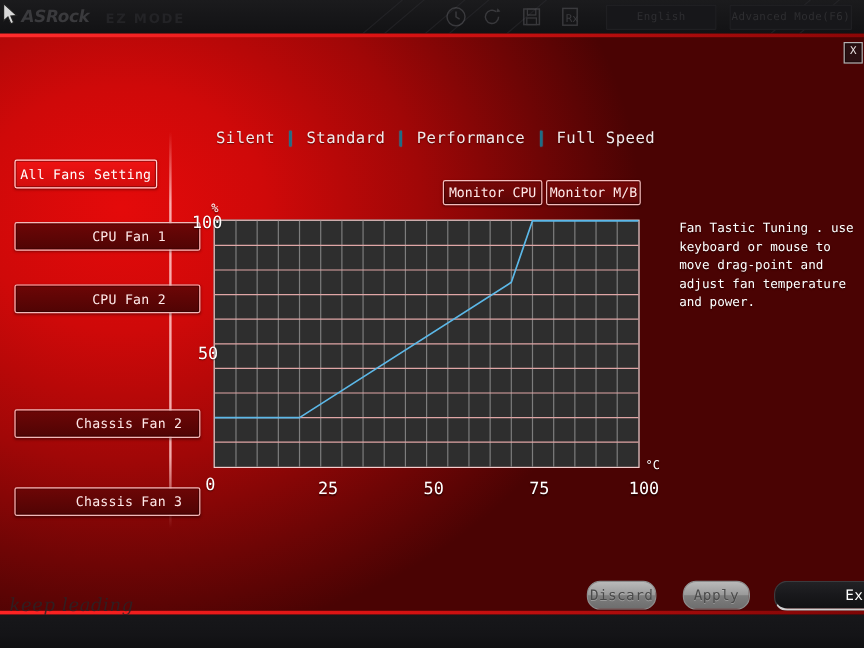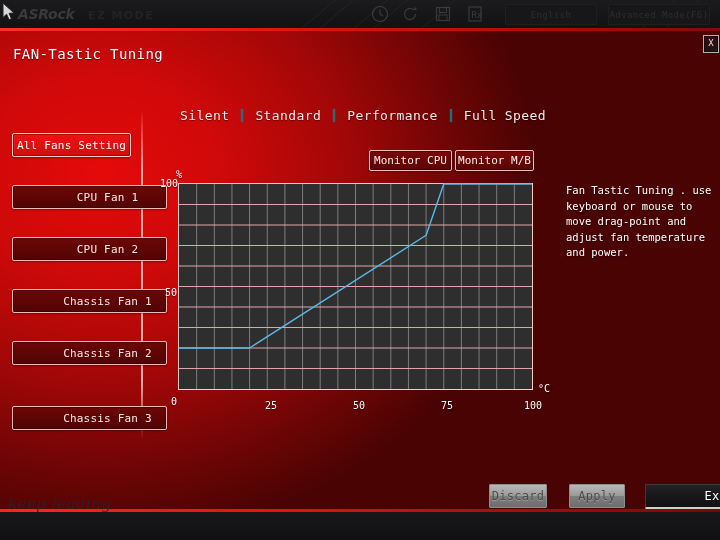--- a/index.html
+++ b/index.html
@@ -138,35 +138,35 @@
     background:#2e2e2e;
     border:1px solid #f6cccc;
     box-sizing:border-box;
   }
   .chart-svg{position:absolute;left:0;top:0;}
   .axis-label{
     position:absolute;font-size:10px;color:#ffffff;
     text-shadow:0 1px 1px rgba(0,0,0,.5);white-space:nowrap;
   }
   .tick{
-    position:absolute;font-size:10px;color:#ffffff;
+    position:absolute;font-size:14px;color:#ffffff;
     text-shadow:0 1px 1px rgba(0,0,0,.5);white-space:nowrap;
   }
 
   
   .help-text{
     position:absolute;left:566px;top:183px;width:150px;
     font-size:10.5px;line-height:15.5px;color:#ffffff;
     text-shadow:0 1px 1px rgba(0,0,0,.5);
     white-space:pre-line;
   }
 
   
   .act-btn{
-    position:absolute;top:484px;height:22px;border-radius:1px;
+    position:absolute;top:484px;height:22px;border-radius:11px;
     display:flex;align-items:center;justify-content:center;
     font-size:12px;letter-spacing:.3px;
   }
   .act-btn.disabled{
     background:linear-gradient(180deg,#b9b9b9 0%,#9a9a9a 48%,#7e7e7e 52%,#6e6e6e 100%);
     color:#4a4a4a;
     border:1px solid #8d8d8d;
     text-shadow:0 1px 0 rgba(255,255,255,.25);
   }
   .act-btn.dark{
@@ -234,39 +234,37 @@
   <div class="tb-icon" style="left:465px;">
     <svg width="20" height="20" viewBox="0 0 20 20">
       <rect x="4" y="3" width="12" height="14" stroke="#8a8a90" stroke-width="1.2" fill="none"></rect>
       <text x="6.5" y="14" font-size="9" font-family="monospace" fill="#8a8a90">Rx</text>
     </svg>
   </div>
 
   <div class="tb-btn" id="btn-language">English</div>
   <div class="tb-btn" id="btn-advanced">Advanced Mode(F6)</div>
 
-  <div class="page-title">FAN-Tastic Tuning</div>
   <div class="close-btn">X</div>
 
   <div class="tabs">
     <div class="tab">Silent</div>
     <div class="tab-sep"></div>
     <div class="tab">Standard</div>
     <div class="tab-sep"></div>
     <div class="tab">Performance</div>
     <div class="tab-sep"></div>
     <div class="tab">Full Speed</div>
   </div>
 
   <div class="v-divider"></div>
 
   <div class="side-btn active" style="top:133px;">All Fans Setting</div>
   <div class="side-btn inactive" style="top:185px;">CPU Fan 1</div>
   <div class="side-btn inactive" style="top:237px;">CPU Fan 2</div>
-  <div class="side-btn inactive" style="top:289px;">Chassis Fan 1</div>
   <div class="side-btn inactive" style="top:341px;">Chassis Fan 2</div>
   <div class="side-btn inactive" style="top:406px;text-align:right;">Chassis Fan 3</div>
 
   <div class="mon-btn" id="monitor-mb">Monitor M/B</div>
   <div class="mon-btn" id="monitor-cpu">Monitor CPU</div>
 
   <div class="chart-wrap">
     <div class="plot"></div>
     <svg class="chart-svg" id="chart-svg" width="355" height="207">
         <line x1="18.650000000000002" y1="1" x2="18.650000000000002" y2="206" stroke="#7d7d7d" stroke-width="1"></line>

